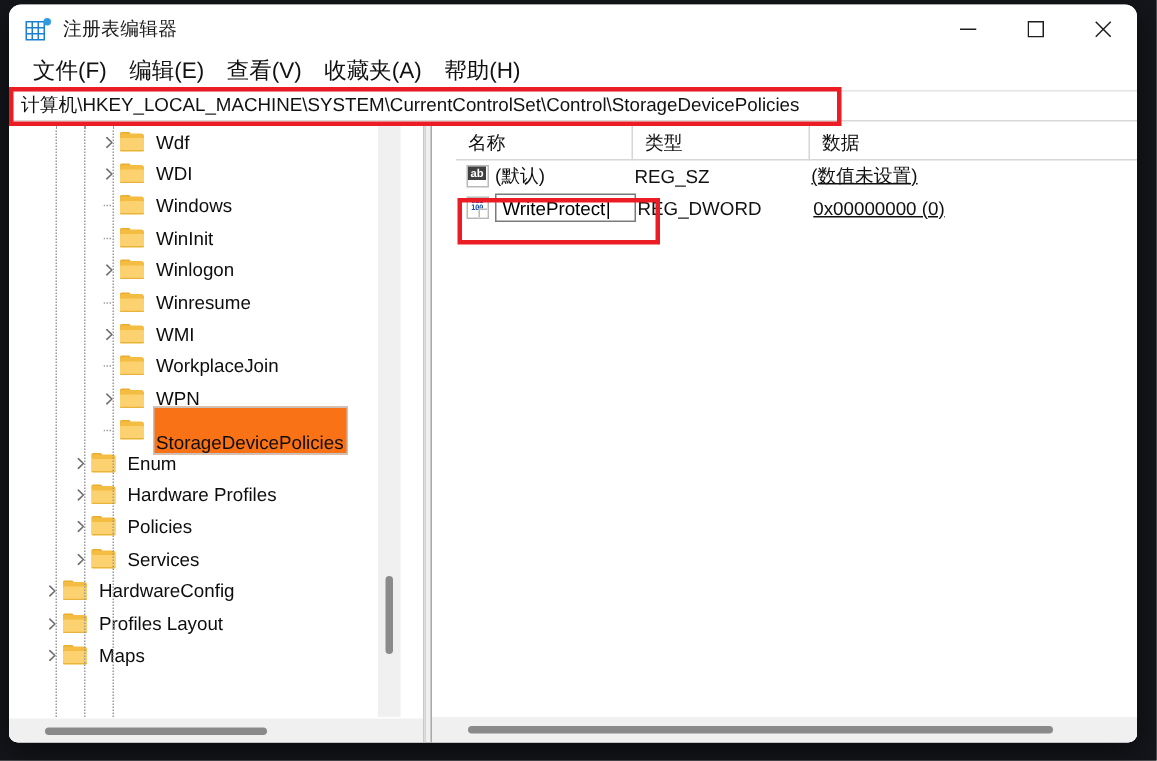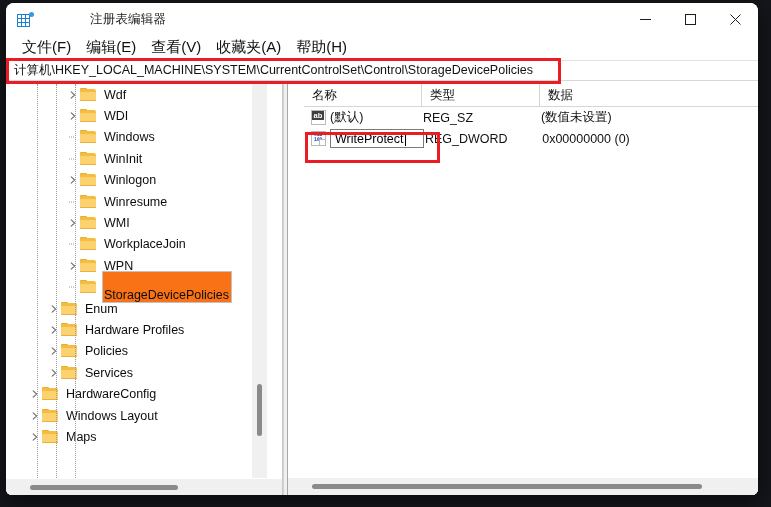--- a/index.html
+++ b/index.html
@@ -21,21 +21,20 @@
     overflow: hidden;
   }
 
   
   .titlebar {
     position: relative;
     height: 33px;
     background: #ffffff;
     display: flex;
     align-items: center;
-    gap: 48px;
   }
   .app-icon {
     width: 16px; height: 16px;
     margin-left: 11px;
     position: relative;
     flex: none;
   }
   .app-icon .grid {
     position: absolute; left: 0; top: 2px;
     width: 13px; height: 13px;
@@ -269,21 +268,21 @@
   .list-row {
     position: relative;
     height: 21px;
     display: flex;
     align-items: center;
     font-size: 12.5px;
     color: #111;
   }
   .cell-name { width: 120px; display: flex; align-items: center; padding-left: 7px; }
   .cell-type { width: 120px; padding-left: 1px; }
-  .cell-data { width: 222px; padding-left: 1px; }
+  .cell-data { width: 222px; padding-left: 1px; text-decoration: underline; }
 
   
   .ico-sz {
     position: relative;
     width: 15px; height: 15px;
     flex: none;
     margin-right: 4px;
     background: #ffffff;
     border: 1px solid #b9b9b9;
   }
@@ -646,21 +645,21 @@
             <span class="twisty">
               <svg width="8" height="8" viewBox="0 0 8 8">
                 <path d="M2.2 0.8 L5.6 4 L2.2 7.2" fill="none" stroke="#6f6f6f" stroke-width="1.1" stroke-linecap="round" stroke-linejoin="round"></path>
               </svg>
             </span>
             <span class="folder">
               <span class="tab"></span>
               <span class="back"></span>
               <span class="front"></span>
             </span>
-            <span class="tree-label">Windows Layout</span>
+            <span class="tree-label">Profiles Layout</span>
           </div>
           <div class="tree-row">
             <span style="width:6px;flex:none;"></span>
             <span class="twisty">
               <svg width="8" height="8" viewBox="0 0 8 8">
                 <path d="M2.2 0.8 L5.6 4 L2.2 7.2" fill="none" stroke="#6f6f6f" stroke-width="1.1" stroke-linecap="round" stroke-linejoin="round"></path>
               </svg>
             </span>
             <span class="folder">
               <span class="tab"></span>

